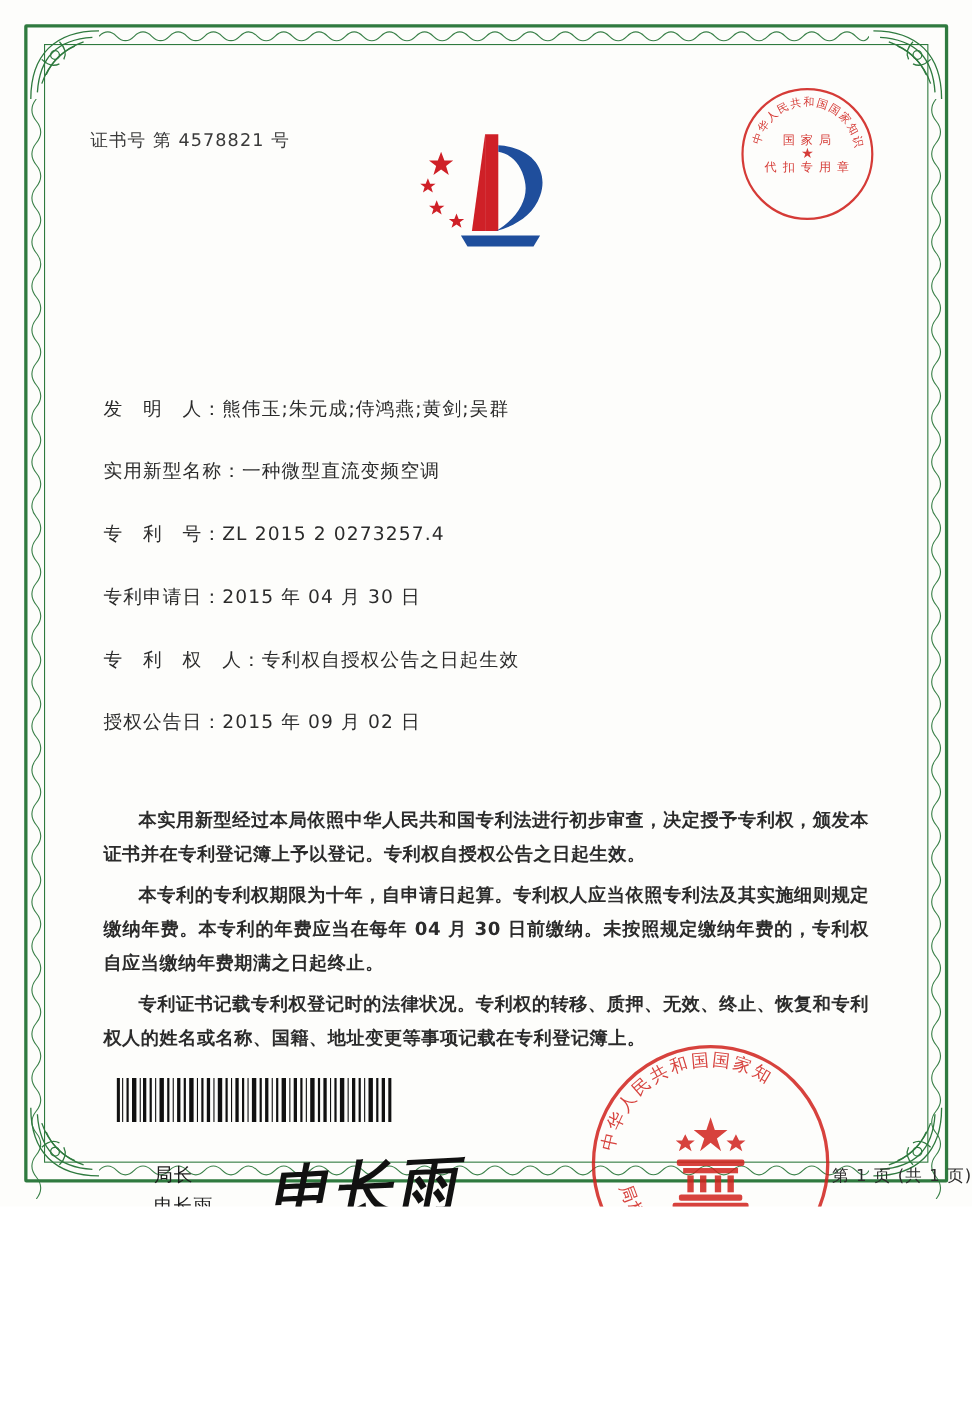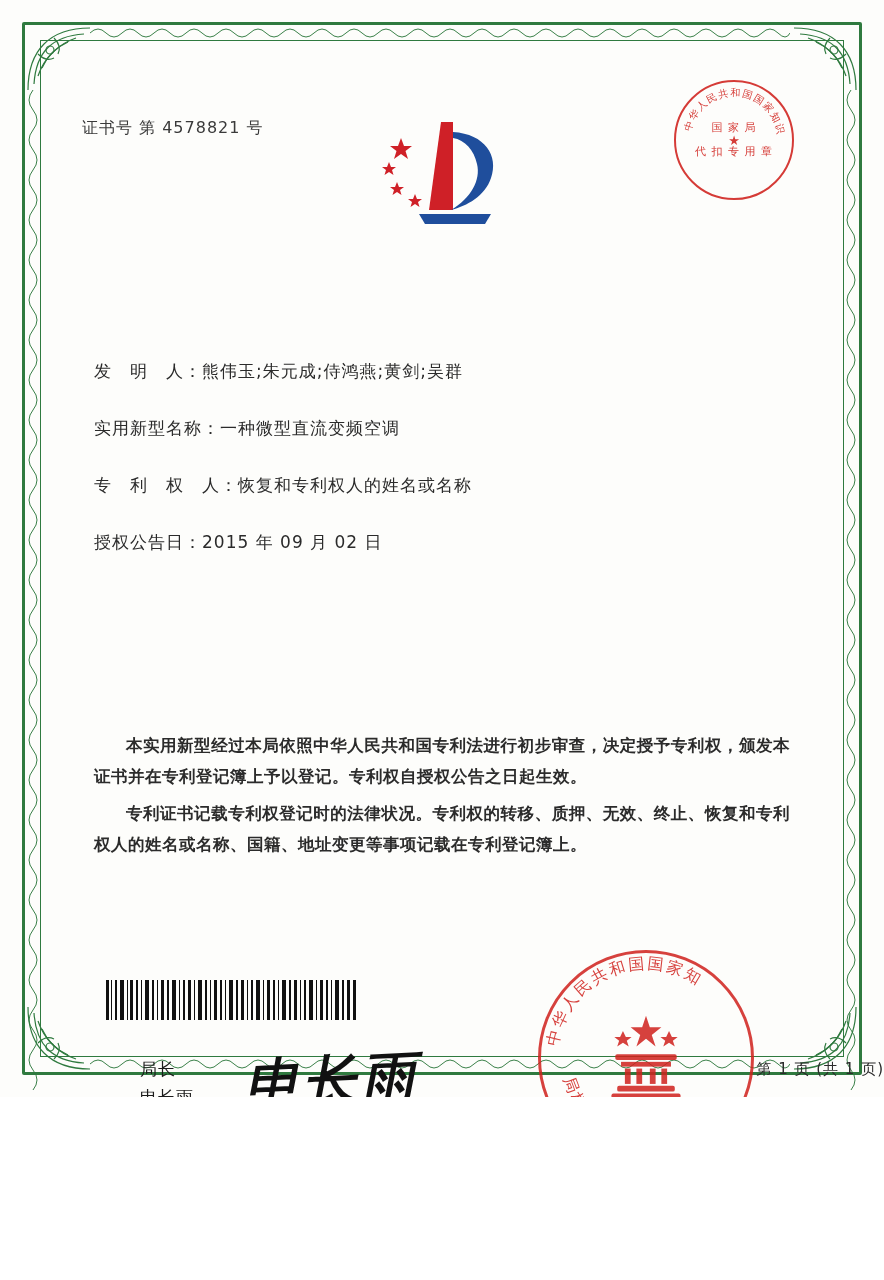--- a/index.html
+++ b/index.html
@@ -347,29 +347,36 @@
 
 
     <div class="fields">
       <div class="field">
         <span class="lbl">发　明　人：</span><span class="val">熊伟玉;朱元成;侍鸿燕;黄剑;吴群</span>
       </div>
       <div class="field">
         <span class="lbl">实用新型名称：</span><span class="val">一种微型直流变频空调</span>
       </div>
       <div class="field">
-        <span class="lbl">专　利　权　人：</span><span class="val">恢复和专利权人的姓名或名称</span>
+        <span class="lbl">专　利　号：</span><span class="val">ZL 2015 2 0273257.4</span>
+      </div>
+      <div class="field">
+        <span class="lbl">专利申请日：</span><span class="val">2015 年 04 月 30 日</span>
+      </div>
+      <div class="field">
+        <span class="lbl">专　利　权　人：</span><span class="val">专利权自授权公告之日起生效</span>
       </div>
       <div class="field">
         <span class="lbl">授权公告日：</span><span class="val">2015 年 09 月 02 日</span>
       </div>
     </div>
 
     <div class="paragraphs">
       <p>本实用新型经过本局依照中华人民共和国专利法进行初步审查，决定授予专利权，颁发本证书并在专利登记簿上予以登记。专利权自授权公告之日起生效。</p>
+      <p>本专利的专利权期限为十年，自申请日起算。专利权人应当依照专利法及其实施细则规定缴纳年费。本专利的年费应当在每年 04 月 30 日前缴纳。未按照规定缴纳年费的，专利权自应当缴纳年费期满之日起终止。</p>
       <p>专利证书记载专利权登记时的法律状况。专利权的转移、质押、无效、终止、恢复和专利权人的姓名或名称、国籍、地址变更等事项记载在专利登记簿上。</p>
     </div>
 
     <svg class="barcode" viewBox="0 0 250 40" preserveAspectRatio="none">
       <g fill="#111">
         <rect x="0" y="0" width="3" height="40"></rect>
           <rect x="5" y="0" width="1" height="40"></rect>
         <rect x="9" y="0" width="2" height="40"></rect>
           <rect x="14" y="0" width="4" height="40"></rect>
         <rect x="21" y="0" width="1" height="40"></rect>

